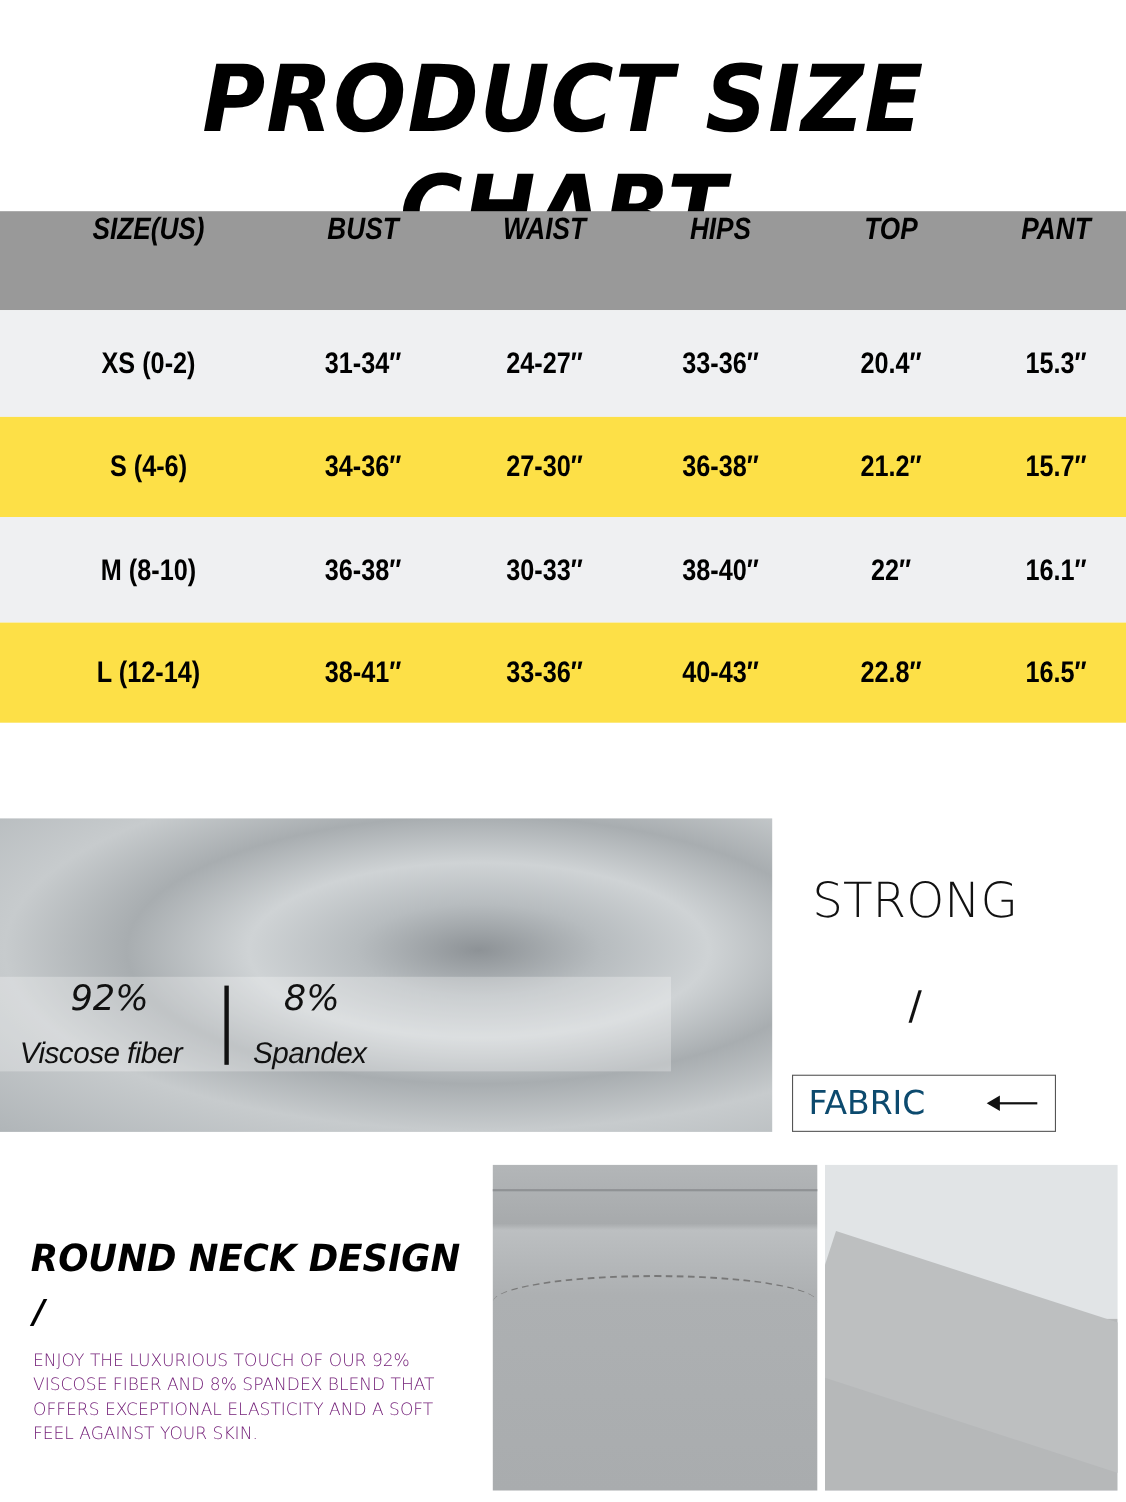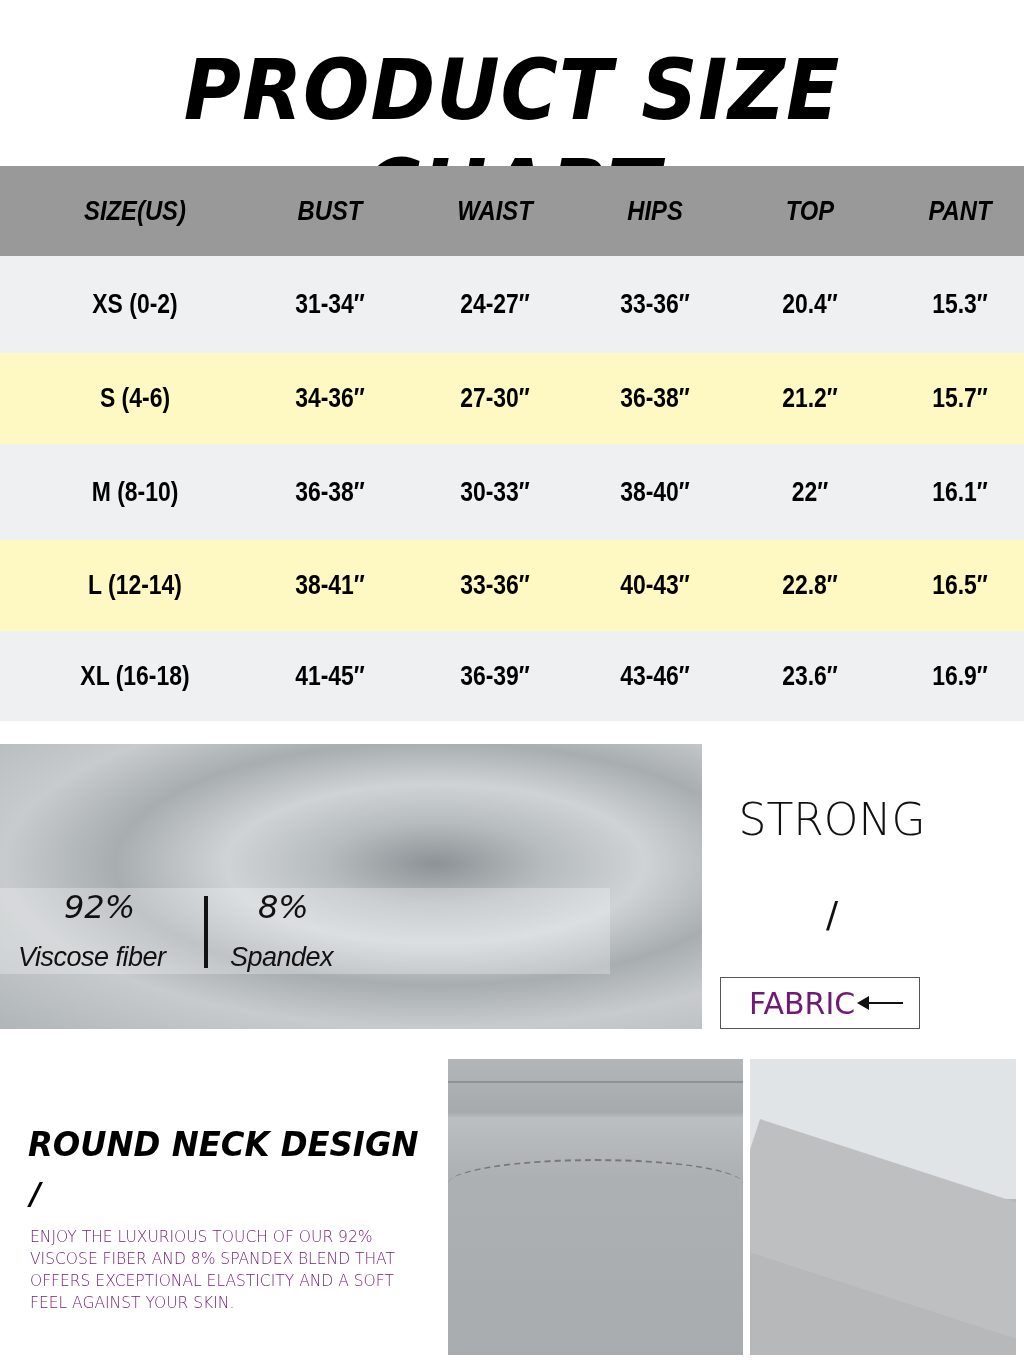--- a/index.html
+++ b/index.html
@@ -2,43 +2,43 @@
 <html><head>
 <meta charset="utf-8">
 <style>
   html, body { margin:0; padding:0; }
   body { width:1024px; height:1365px; background:#ffffff; position:relative; overflow:hidden;
          font-family:"Liberation Sans", sans-serif; color:#000; }
   .title { position:absolute; left:0; top:40px; width:1024px; text-align:center;
            font-family:"DejaVu Sans", sans-serif; font-weight:bold; font-style:italic;
            font-size:84px; letter-spacing:1px; transform:scaleX(0.93); line-height:100px; }
   .table { position:absolute; left:0; top:166px; width:1024px; }
-  .hdr { height:90px; background:#999999; display:flex; align-items:center; }
+  .hdr { height:90px; background:#999999; display:flex; align-items:flex-start;margin-top:26px; }
   .row { display:flex; align-items:center; }
   .cell { text-align:center; font-family:"Liberation Sans", sans-serif; font-weight:bold;
           font-size:27px; transform:scaleX(0.85); }
   .hdr .cell { font-style:italic; font-size:28px; }
   .c0{width:270px;} .c1{width:120px;} .c2{width:210px;} .c3{width:110px;} .c4{width:200px;} .c5{width:100px;}
   .hdr .c0{padding-left:0;}
   .shade { background:#eff0f2; }
-  .plain { background:#fef9c3; }
+  .plain { background:#fde047; }
   .fabric-photo { position:absolute; left:0; top:744px; width:702px; height:285px;
       background:
         radial-gradient(ellipse at 62% 42%, #8d9296 0%, #b7bcbf 18%, #cfd3d5 34%, #a8adb0 52%, #c7cbcd 70%, #b0b5b8 100%);
   }
   .fabric-band { position:absolute; left:0; top:144px; width:610px; height:86px; background:rgba(255,255,255,0.28); }
   .pct { position:absolute; font-family:"DejaVu Sans", sans-serif; font-style:italic; font-size:32px; color:#111; }
   .lbl { position:absolute; font-family:Liberation Sans, sans-serif; font-style:italic; font-size:27px; color:#111; letter-spacing:-0.5px; }
   .vsep { position:absolute; left:204px; top:152px; width:4px; height:72px; background:#111; }
   .elast { position:absolute; left:700px; top:772px; width:264px; text-align:center;
            font-family:"DejaVu Sans", sans-serif; font-size:44px; line-height:56px; font-weight:300; color:#111;margin-top:20px; }
   .slash1 { position:absolute; left:700px; top:894px; width:264px; text-align:center; font-family:"DejaVu Sans", sans-serif; font-size:36px; color:#111; }
-  .fabric-btn { position:absolute; left:720px; top:977px; width:200px; height:52px; border:1.5px solid #555;
-                box-sizing:border-box; display:flex; align-items:center; padding-left:28px;
-                font-family:"DejaVu Sans", sans-serif; font-size:30px; color:#701a75; background:#fff; }
+  .fabric-btn { position:absolute; left:720px; top:977px; width:240px; height:52px; border:1.5px solid #555;
+                box-sizing:border-box; display:flex; align-items:center; padding-left:14px;
+                font-family:"DejaVu Sans", sans-serif; font-size:30px; color:#0c4a6e; background:#fff; }
   .arrow { position:absolute; right:16px; top:24px; width:44px; height:2px; background:#111; }
   .arrow::before { content:""; position:absolute; left:-2px; top:-6px; border-right:12px solid #111; border-top:7px solid transparent; border-bottom:7px solid transparent; }
   .neck-title { position:absolute; left:28px; top:1124px; font-family:"DejaVu Sans", sans-serif; font-style:italic; font-weight:bold;
                 font-size:34px; transform:scaleX(0.95); transform-origin:left; color:#000; }
   .neck-slash { position:absolute; left:30px; top:1176px; font-family:"DejaVu Sans", sans-serif; font-style:italic; font-size:30px; font-weight:bold; }
   .desc { position:absolute; left:30px; top:1226px; width:390px; font-family:"DejaVu Sans", sans-serif; font-size:15.5px; line-height:22px; color:#701a75; font-weight:300; }
   .photo-neck { position:absolute; left:448px; top:1059px; width:295px; height:296px;
        background: linear-gradient(180deg, #b3b6b8 0%, #a7aaac 18%, #bcbfc1 20%, #adb0b2 40%, #a9acae 100%); }
   .neck-seam { position:absolute; left:0; top:100px; width:295px; height:60px; border-top:2px dashed #777; border-radius:50% 50% 0 0 / 40% 40% 0 0; }
   .neck-edge { position:absolute; left:0; top:22px; width:295px; height:2px; background:#8f9294; }
@@ -86,28 +86,20 @@
     <div class="cell c5">16.1″</div>
   </div>
   <div class="row plain" style="height:91px">
     <div class="cell c0">L (12-14)</div>
     <div class="cell c1">38-41″</div>
     <div class="cell c2">33-36″</div>
     <div class="cell c3">40-43″</div>
     <div class="cell c4">22.8″</div>
     <div class="cell c5">16.5″</div>
   </div>
-  <div class="row shade" style="height:90px">
-    <div class="cell c0">XL (16-18)</div>
-    <div class="cell c1">41-45″</div>
-    <div class="cell c2">36-39″</div>
-    <div class="cell c3">43-46″</div>
-    <div class="cell c4">23.6″</div>
-    <div class="cell c5">16.9″</div>
-  </div>
 </div>
 
 <div class="fabric-photo">
   <div class="fabric-band"></div>
   <div class="pct" style="left:64px; top:144px">92%</div>
   <div class="lbl" style="left:18px; top:198px">Viscose fiber</div>
   <div class="vsep"></div>
   <div class="pct" style="left:258px; top:144px">8%</div>
   <div class="lbl" style="left:230px; top:198px">Spandex</div>
 </div>

